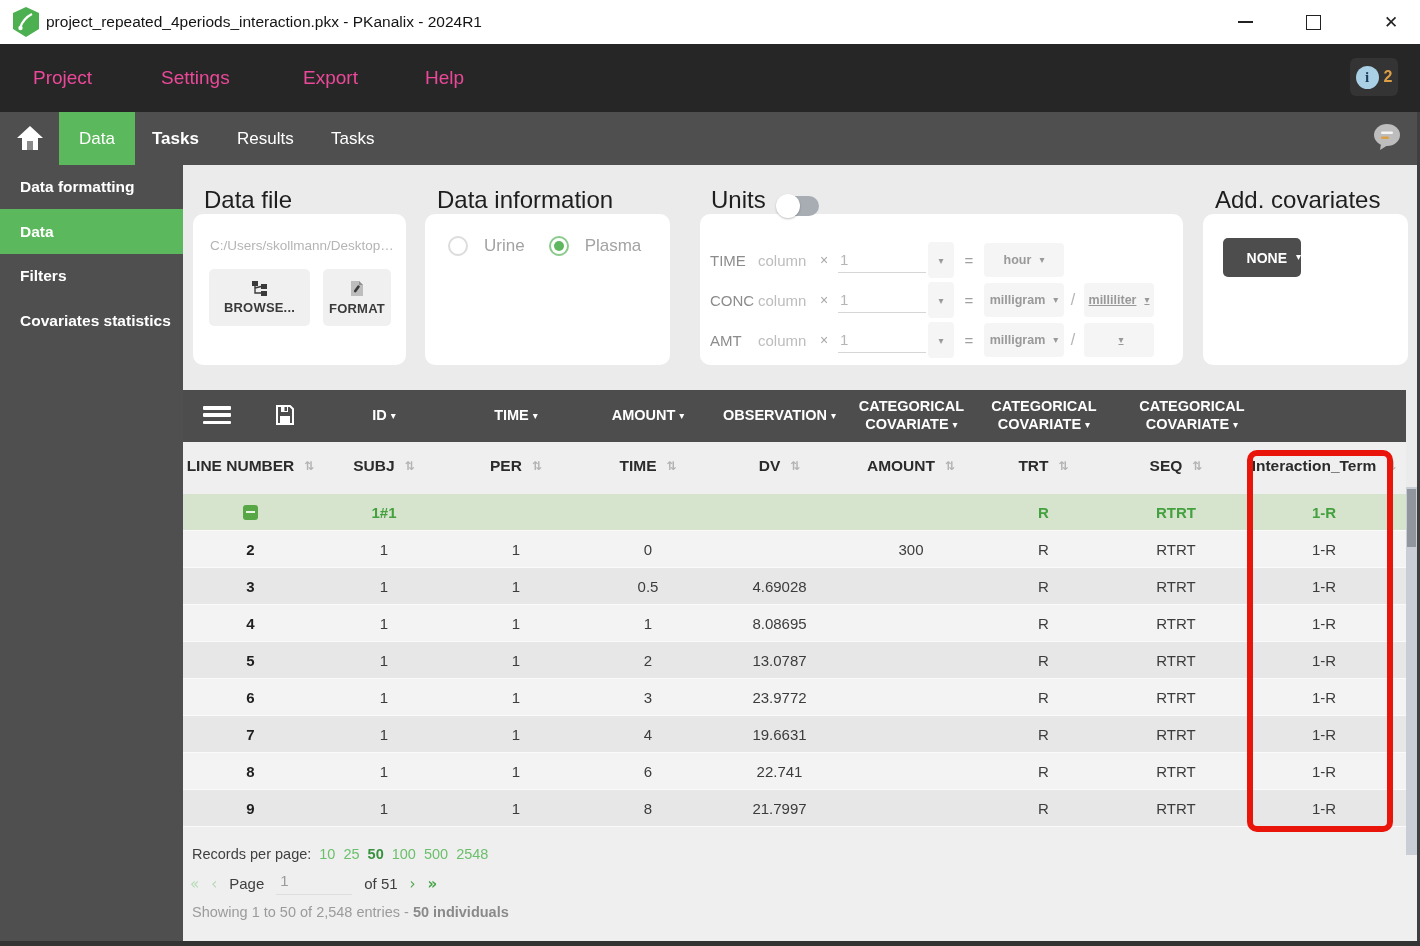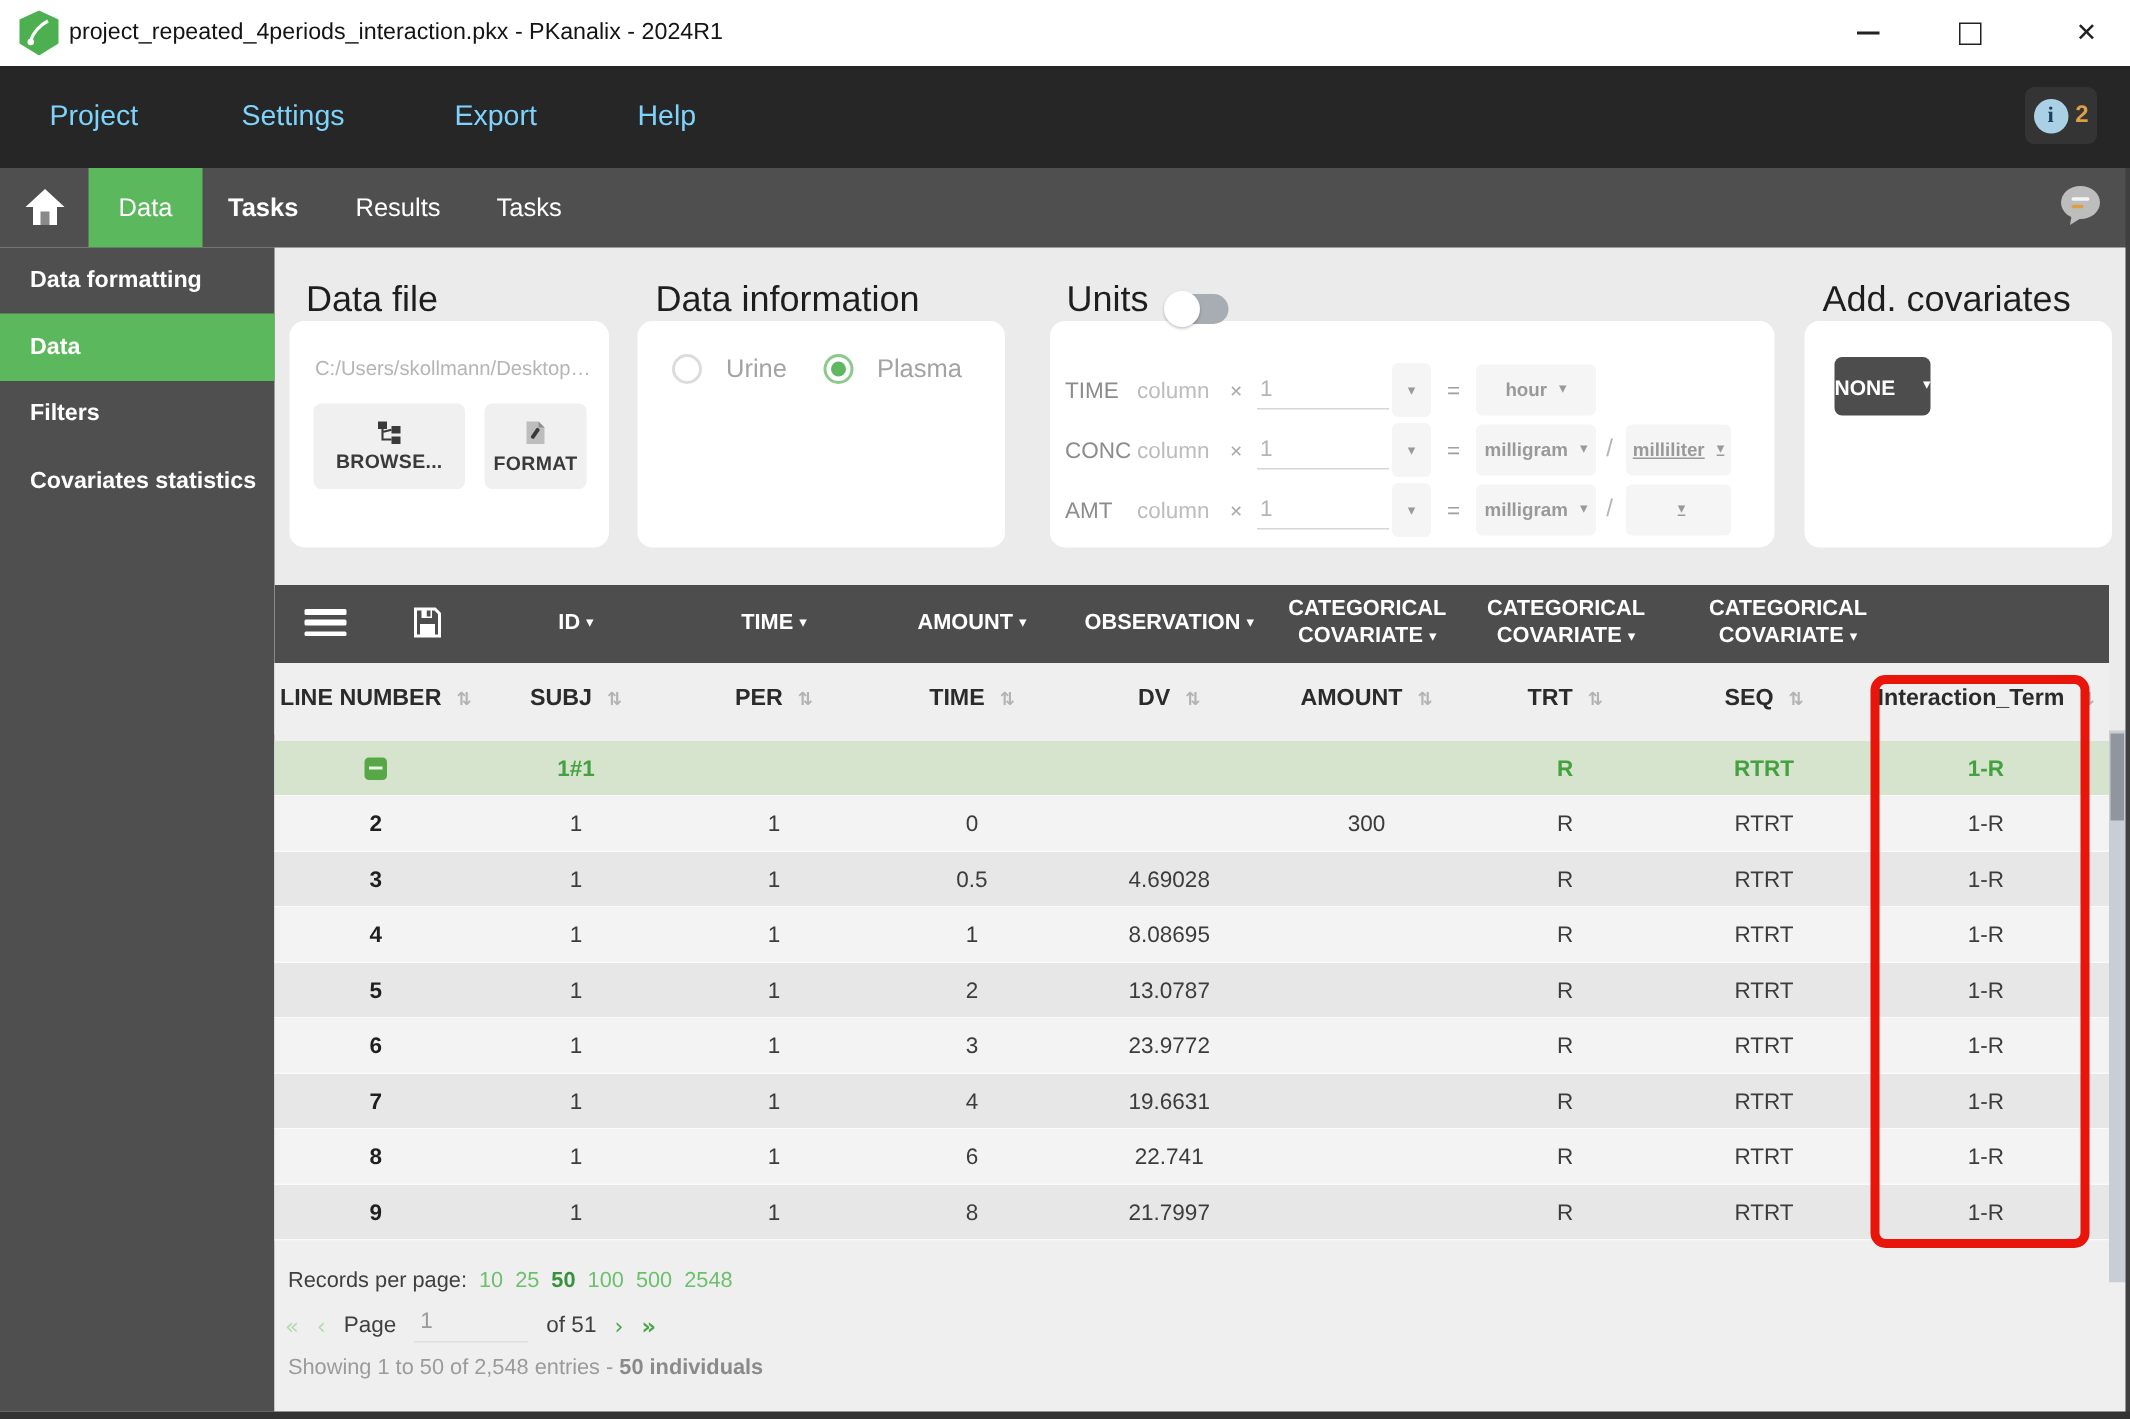--- a/index.html
+++ b/index.html
@@ -11,21 +11,21 @@
   .titlebar{position:absolute;left:0;top:0;width:1420px;height:44px;background:#ffffff;}
   .app-logo{position:absolute;left:12px;top:7px;width:28px;height:30px;}
   .win-title{position:absolute;left:46px;top:0;height:44px;line-height:44px;font-size:15.5px;color:#141414;}
   .winbtn{position:absolute;top:0;width:46px;height:44px;display:flex;align-items:center;justify-content:center;cursor:default;}
   .win-min-bar{width:15px;height:2px;background:#222;}
   .win-max-box{width:13px;height:13px;border:1.6px solid #222;}
   .win-close-x{font-size:17px;color:#222;font-family:"DejaVu Sans",sans-serif;}
 
   
   .menubar{position:absolute;left:0;top:44px;width:1420px;height:68px;background:#262626;}
-  .menu-item{position:absolute;top:0;height:68px;line-height:68px;font-size:19px;color:#7dd3fc;cursor:pointer;text-align:center;}
+  .menu-item{position:absolute;top:0;height:68px;line-height:68px;font-size:19px;color:#ec4899;cursor:pointer;text-align:center;}
   .info-badge{position:absolute;left:1350px;top:14px;width:48px;height:38px;background:#343434;border-radius:6px;
               display:flex;align-items:center;justify-content:center;gap:5px;cursor:pointer;}
   .info-circle{width:23px;height:23px;border-radius:50%;background:#a9d0e4;color:#1d3d5e;font-weight:bold;
                font-size:15px;display:flex;align-items:center;justify-content:center;font-family:"Liberation Serif",serif;}
   .info-count{color:#dd9f45;font-size:16px;font-weight:bold;}
 
   
   .tabbar{position:absolute;left:0;top:112px;width:1420px;height:53px;background:#4f4f4f;}
   .tab{position:absolute;top:0;height:53px;line-height:53px;color:#fff;font-size:17px;cursor:pointer;}
   .tab-active{background:#5cb85c;text-align:center;}
@@ -64,22 +64,22 @@
   .u-times{width:18px;font-size:14px;color:#a8a8a8;}
   .u-input{width:86px;font-size:15px;color:#b5b5b5;border-bottom:1px solid #d6d6d6;height:24px;line-height:24px;padding-left:2px;cursor:text;}
   .u-caretbtn{width:26px;height:36px;background:#f5f5f5;border-radius:4px;margin-left:2px;display:flex;align-items:center;
               justify-content:center;color:#9a9a9a;font-size:10px;cursor:pointer;}
   .u-eq{width:30px;text-align:center;font-size:15px;color:#a0a0a0;}
   .u-unitbtn{height:34px;background:#f5f5f5;border-radius:4px;display:flex;align-items:center;justify-content:center;
              font-size:12.5px;font-weight:bold;color:#999;cursor:pointer;gap:4px;}
   .u-un1{width:80px;} .u-un2{width:70px;margin-left:2px;text-decoration:underline;}
   .u-slash{width:18px;text-align:center;font-size:16px;color:#b5b5b5;}
 
-  .none-btn{position:absolute;left:20px;top:24px;width:64px;height:39px;background:#4d4d4d;border-radius:5px;color:#fff;
-            font-weight:bold;font-size:14px;display:flex;align-items:center;justify-content:space-between;gap:5px;cursor:pointer;}
+  .none-btn{position:absolute;left:20px;top:24px;width:78px;height:39px;background:#4d4d4d;border-radius:5px;color:#fff;
+            font-weight:bold;font-size:14px;display:flex;align-items:center;justify-content:flex-end;gap:5px;cursor:pointer;}
 
   
   .table-wrap{position:absolute;left:183px;top:390px;width:1223px;height:551px;background:#efefef;}
   .thead1{display:flex;height:52px;background:#4d4d4d;}
   .thead1 .hcell{display:flex;flex-direction:column;align-items:center;justify-content:center;color:#fff;
                  font-weight:bold;font-size:14.5px;line-height:18px;cursor:pointer;box-sizing:border-box;}
   .thead2{display:flex;height:48px;background:#efefef;}
   .thead2 .hcell2{display:flex;align-items:center;justify-content:center;font-weight:bold;font-size:15.5px;color:#2b2b2b;
                   cursor:pointer;box-sizing:border-box;}
   .sort{color:#b3b3b3;font-size:12px;margin-left:10px;font-family:"DejaVu Sans",sans-serif;}

